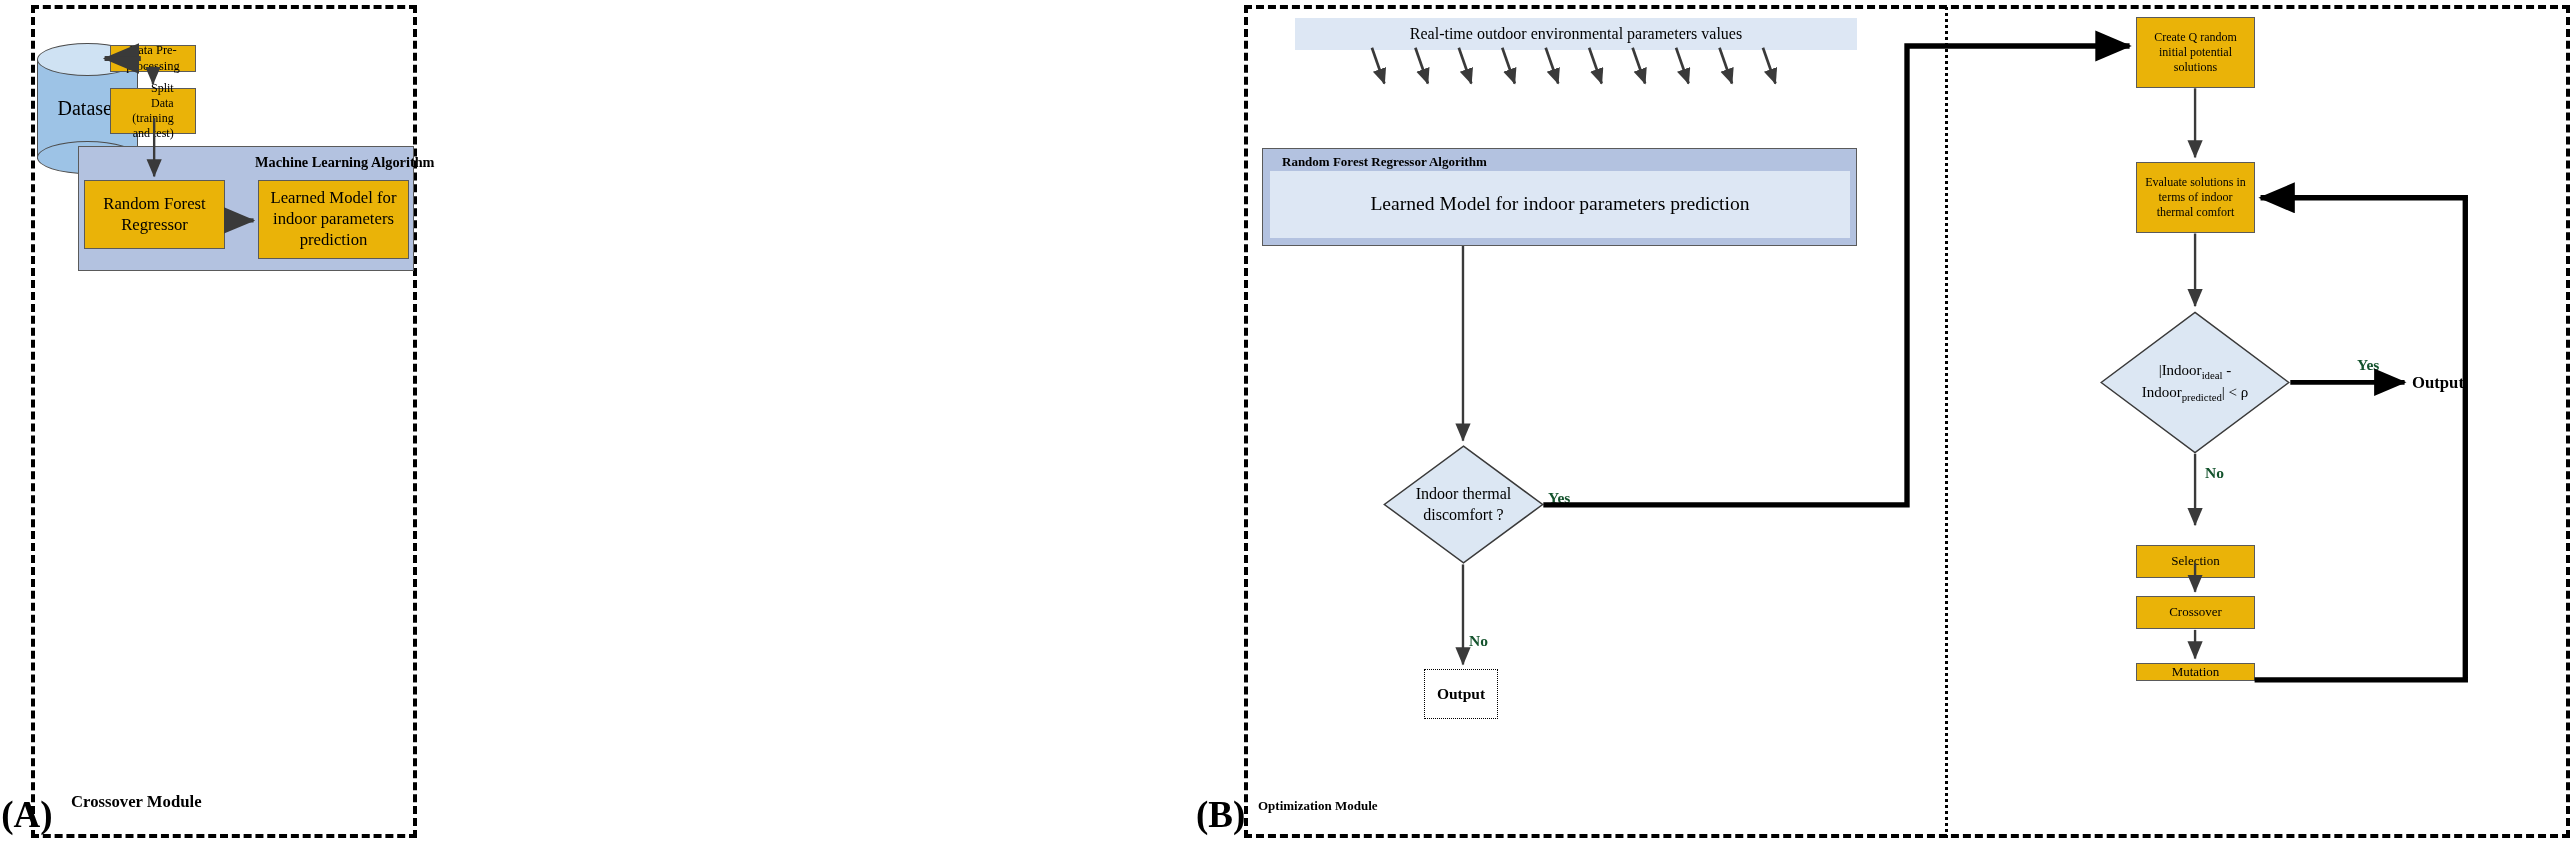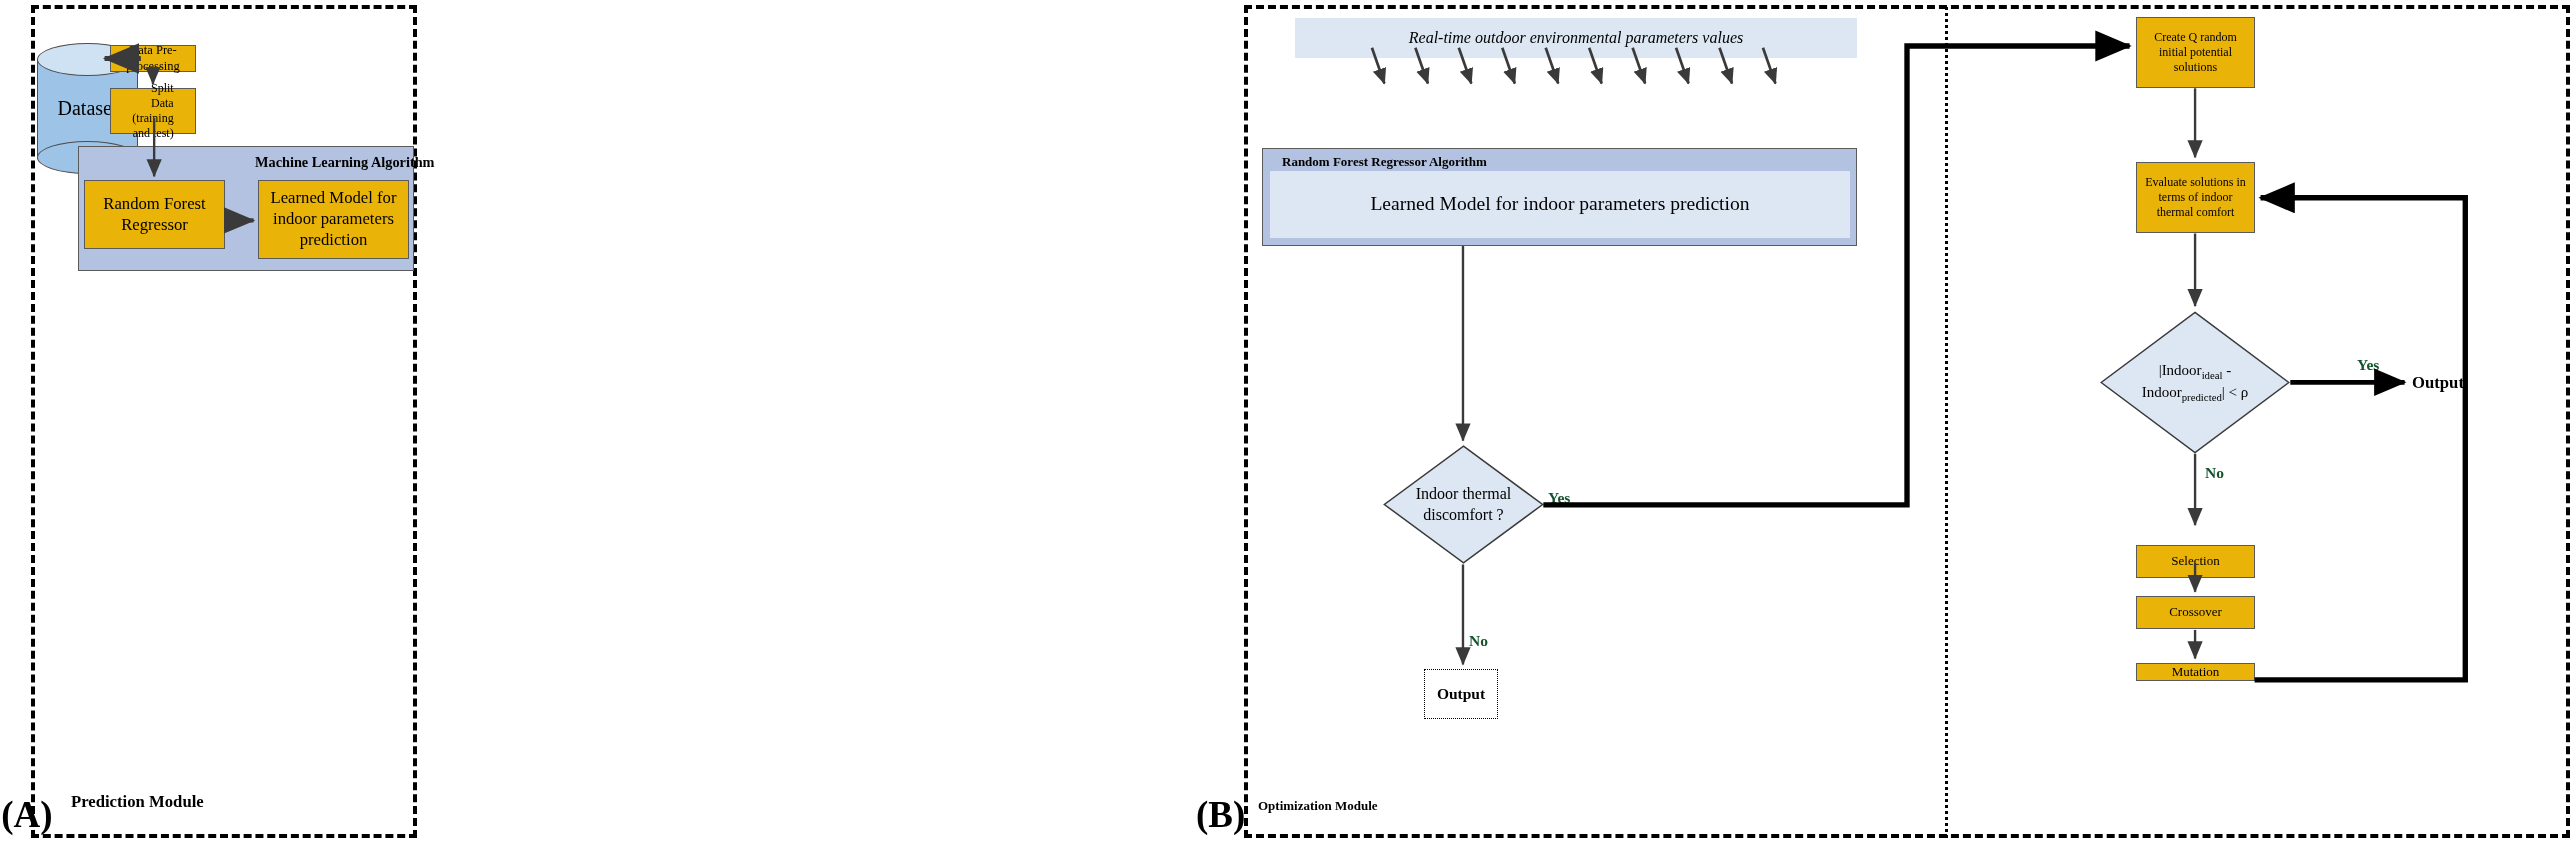--- a/index.html
+++ b/index.html
@@ -137,21 +137,21 @@
 </style>
 </head>
 <body>
 
 <div id="root">
 
   <div class="panel-dashed" style="left:31px;top:4.8px;width:386px;height:833px;"></div>
 
   <div class="panel-letter" style="left:1.2px;top:796px;font-size:37px;">(A)</div>
 
-  <div class="module-label" style="left:71px;top:792px;font-size:16.7px;">Prediction Module</div>
+  <div class="module-label" style="left:71px;top:792px;font-size:16.7px;">Crossover Module</div>
 
   <div class="cylinder" style="left:37px;top:43px;width:101px;height:131px;">
     <div class="cyl-body"></div>
     <div class="cyl-bottom"></div>
     <div class="cyl-top"></div>
     <div class="cyl-label" style="font-size:20px;">Dataset</div>
   </div>
 
   <div class="node box-light" style="left:110px;top:45px;width:86px;height:27px;font-size:12.5px;">Data Pre-processing</div>
 
@@ -165,21 +165,21 @@
   <div class="node box-light" style="left:258px;top:180px;width:151px;height:79px;font-size:16.7px;padding:0 6px;">Learned Model for indoor parameters prediction</div>
 
   <div class="panel-dashed" style="left:1244px;top:4.8px;width:1326px;height:833px;"></div>
 
   <div class="subdivider" style="left:1945px;top:7.1px;height:831px;"></div>
 
   <div class="panel-letter" style="left:1196px;top:796px;font-size:37px;">(B)</div>
 
   <div class="module-label" style="left:1258px;top:798px;font-size:13px;">Optimization Module</div>
 
-  <div class="node box-light-noborder" style="left:1295px;top:18px;width:562px;height:40px;font-size:16px;font-style:italic;">Real-time outdoor environmental parameters values</div>
+  <div class="node box-light-noborder" style="left:1295px;top:18px;width:562px;height:32px;font-size:16px;">Real-time outdoor environmental parameters values</div>
 
   <div class="node box-mid" style="left:1262px;top:148px;width:595px;height:98px;"></div>
   <div class="ml-title" style="left:1270px;top:154px;font-size:13px;">Random Forest Regressor Algorithm</div>
 
   <div class="node box-light-noborder" style="left:1270px;top:171px;width:580px;height:67px;font-size:19.6px;padding:0 24px;">Learned Model for indoor parameters prediction</div>
 
   <div class="diamond" style="left:1383px;top:445px;width:161px;height:119px;">
     <svg width="161" height="119" viewBox="0 0 270 200">
       <polygon points="135,2 268,100 135,198 2,100" fill="#dce7f3" stroke="#3a3a3a" stroke-width="2.5"></polygon>
     </svg>

